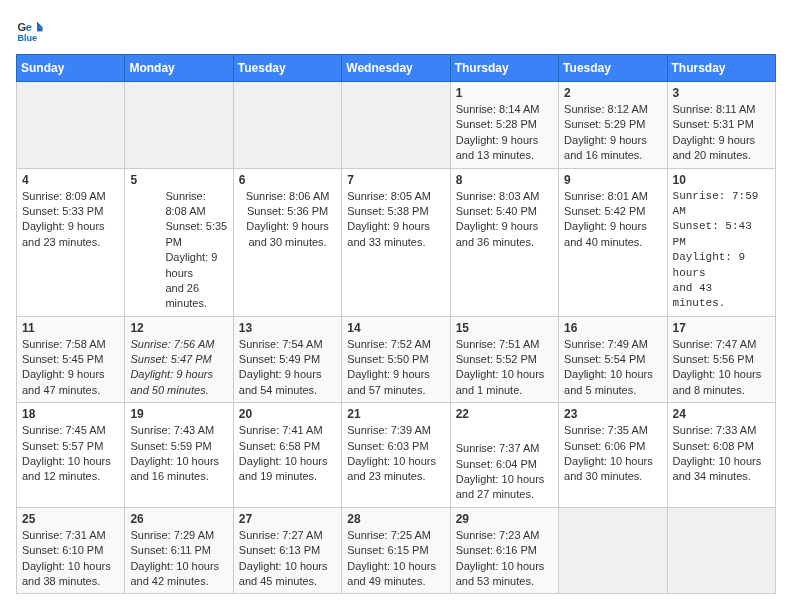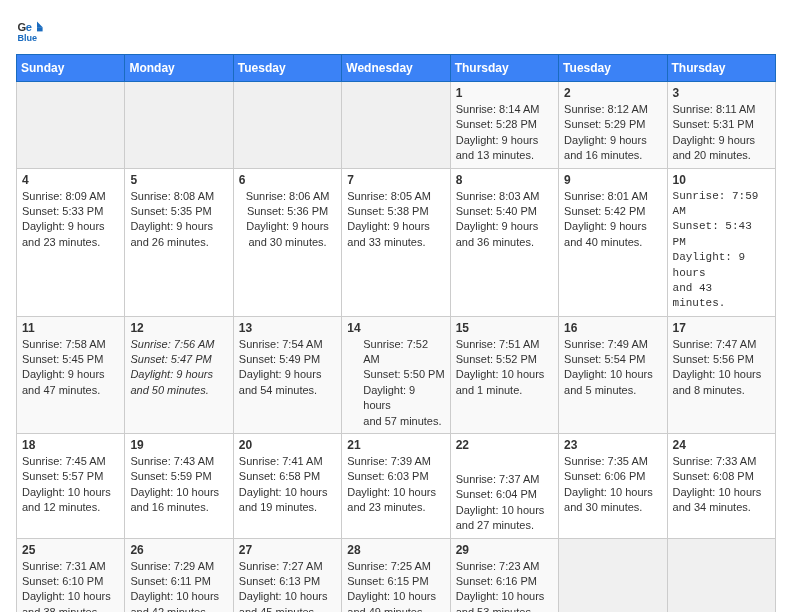--- a/index.html
+++ b/index.html
@@ -154,21 +154,21 @@
       <tr>
         <td>
           <div class="day-number">4</div>
           <div class="day-info" style="white-space: pre-line;">Sunrise: 8:09 AM
 Sunset: 5:33 PM
 Daylight: 9 hours
 and 23 minutes.</div>
         </td>
         <td>
           <div class="day-number">5</div>
-          <div class="day-info" style="white-space: pre-line;">Sunrise: 8:08 AM
+          <div class="day-info" style="white-space: pre-line; margin-left: 35px;">Sunrise: 8:08 AM
 Sunset: 5:35 PM
 Daylight: 9 hours
 and 26 minutes.</div>
         </td>
         <td>
           <div class="day-number">6</div>
           <div class="day-info" style="white-space: pre-line; text-align: center;">Sunrise: 8:06 AM
 Sunset: 5:36 PM
 Daylight: 9 hours
 and 30 minutes.</div>
@@ -219,21 +219,21 @@
         </td>
         <td>
           <div class="day-number">13</div>
           <div class="day-info" style="white-space: pre-line;">Sunrise: 7:54 AM
 Sunset: 5:49 PM
 Daylight: 9 hours
 and 54 minutes.</div>
         </td>
         <td>
           <div class="day-number">14</div>
-          <div class="day-info" style="white-space: pre-line; margin-left: 16px;">Sunrise: 7:52 AM
+          <div class="day-info" style="white-space: pre-line;">Sunrise: 7:52 AM
 Sunset: 5:50 PM
 Daylight: 9 hours
 and 57 minutes.</div>
         </td>
         <td>
           <div class="day-number">15</div>
           <div class="day-info" style="white-space: pre-line;">Sunrise: 7:51 AM
 Sunset: 5:52 PM
 Daylight: 10 hours
 and 1 minute.</div>

